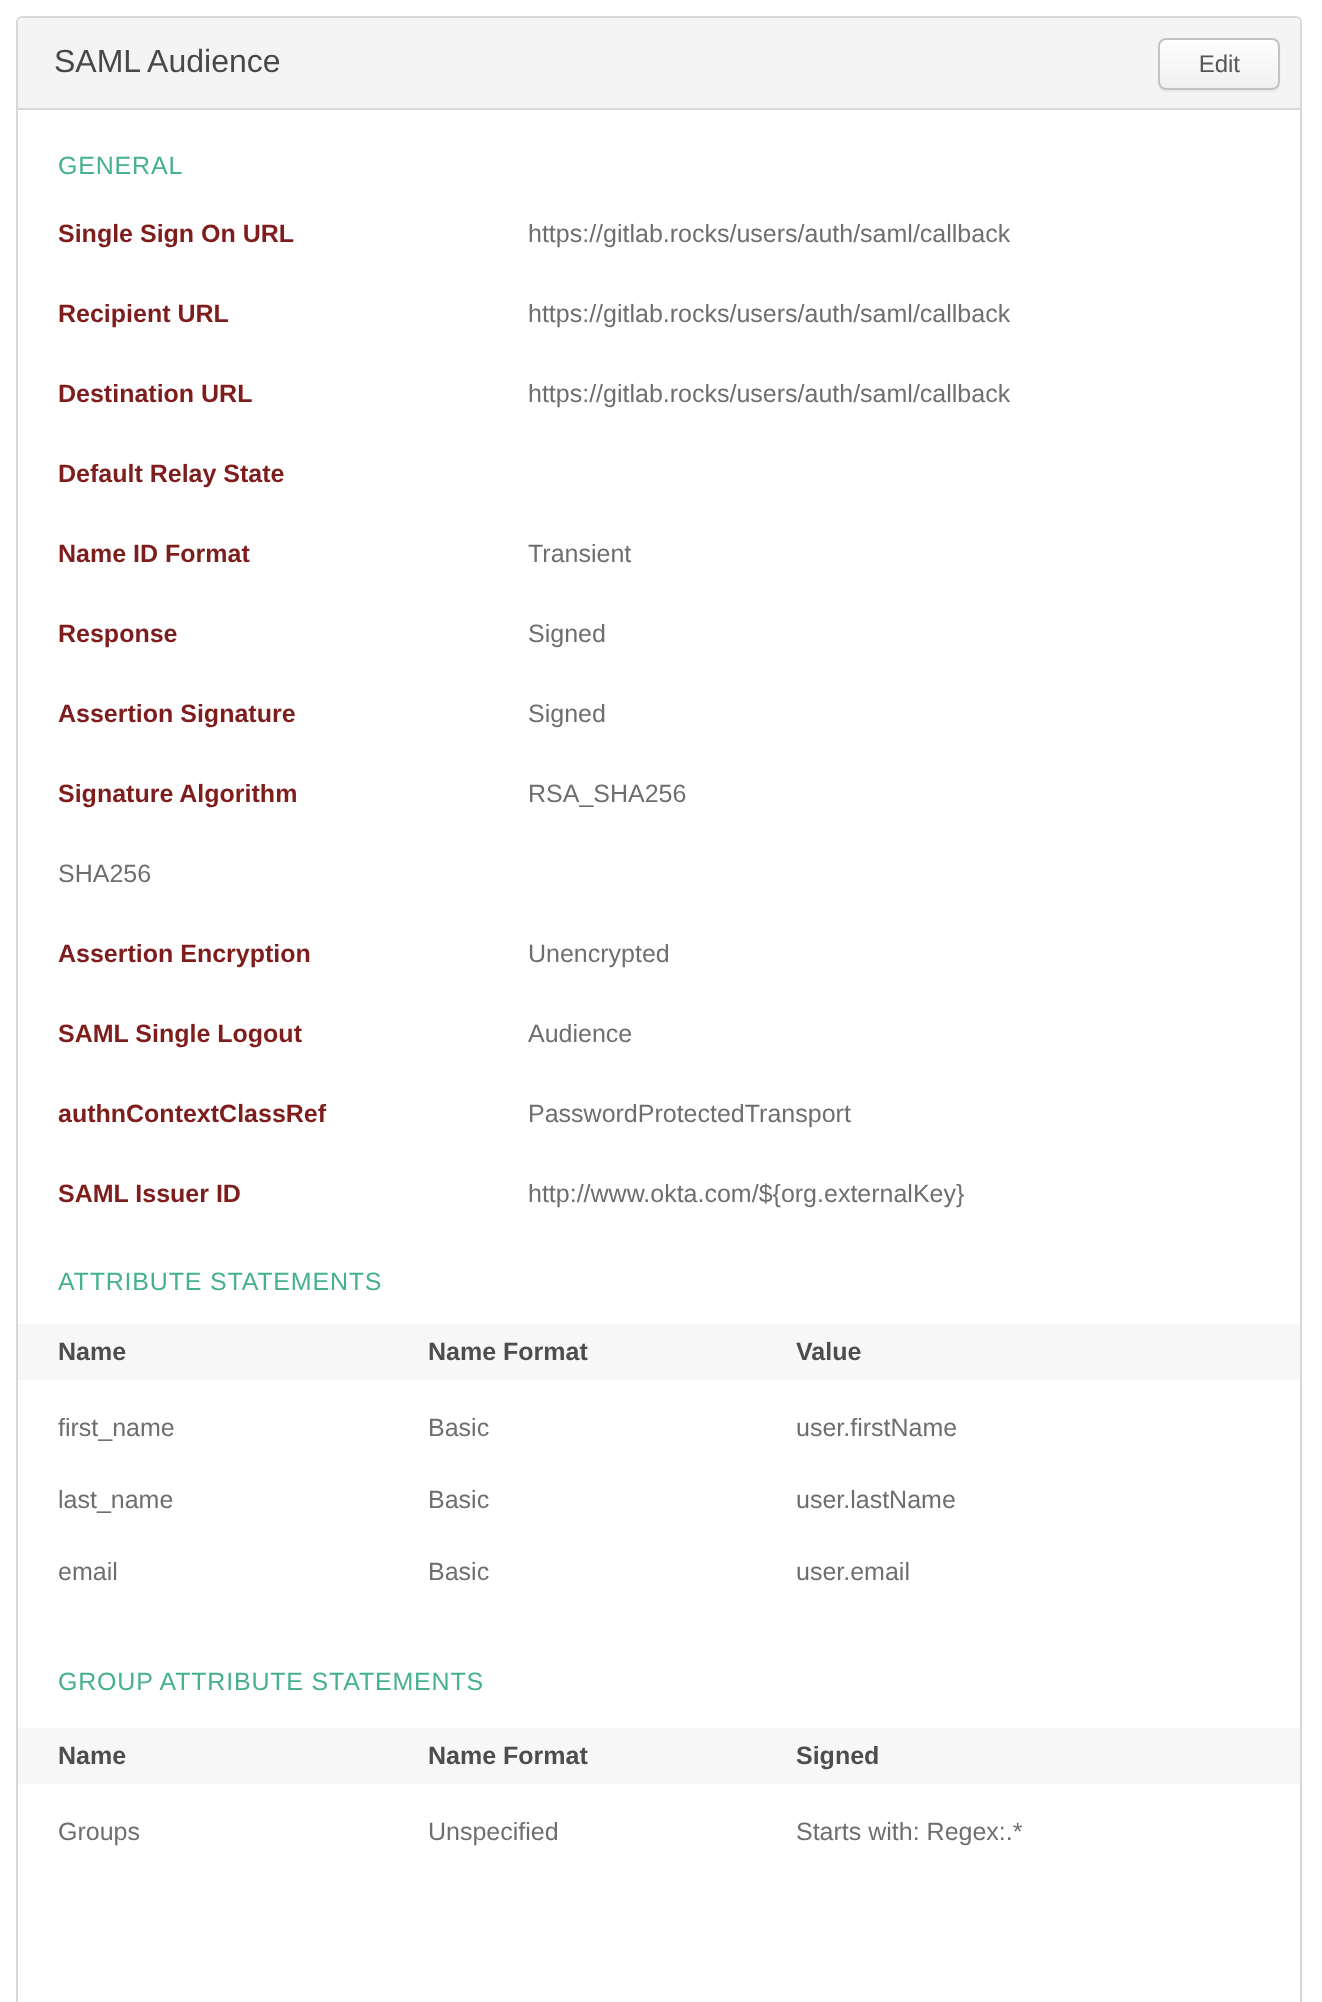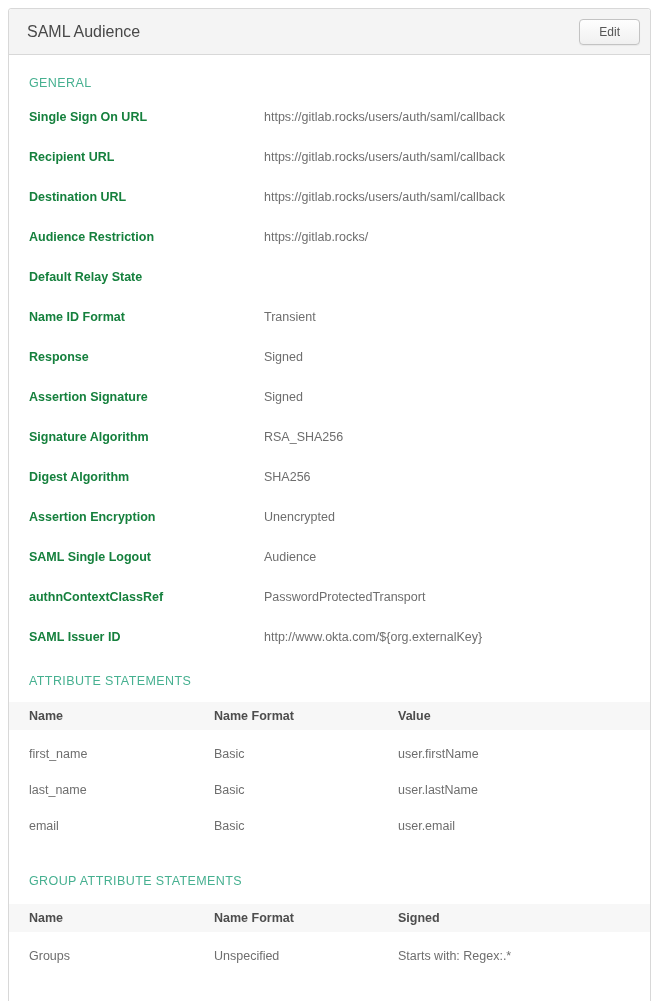--- a/index.html
+++ b/index.html
@@ -59,21 +59,21 @@
   .kv-row {
     display: flex;
     height: 40px;
     align-items: flex-start;
     font-size: 12.5px;
   }
   .kv-label {
     width: 235px;
     flex: 0 0 235px;
     font-weight: 700;
-    color: #15803d;
+    color: #7f1d1d;
     padding-right: 26px;
   }
   .kv-value {
     flex: 1;
     color: #6e6e6e;
     word-break: break-all;
   }
   .t-head {
     margin: 0 -20px;
     padding: 7px 20px;
@@ -114,45 +114,40 @@
     </div>
     <div class="kv-row">
       <div class="kv-label">Recipient URL</div>
       <div class="kv-value">https://gitlab.rocks/users/auth/saml/callback</div>
     </div>
     <div class="kv-row">
       <div class="kv-label">Destination URL</div>
       <div class="kv-value">https://gitlab.rocks/users/auth/saml/callback</div>
     </div>
     <div class="kv-row">
-      <div class="kv-label">Audience Restriction</div>
-      <div class="kv-value">https://gitlab.rocks/</div>
-    </div>
-    <div class="kv-row">
       <div class="kv-label">Default Relay State</div>
       <div class="kv-value"></div>
     </div>
     <div class="kv-row">
       <div class="kv-label">Name ID Format</div>
       <div class="kv-value">Transient</div>
     </div>
     <div class="kv-row">
       <div class="kv-label">Response</div>
       <div class="kv-value">Signed</div>
     </div>
     <div class="kv-row">
       <div class="kv-label">Assertion Signature</div>
       <div class="kv-value">Signed</div>
     </div>
     <div class="kv-row">
       <div class="kv-label">Signature Algorithm</div>
       <div class="kv-value">RSA_SHA256</div>
     </div>
     <div class="kv-row">
-      <div class="kv-label">Digest Algorithm</div>
       <div class="kv-value">SHA256</div>
     </div>
     <div class="kv-row">
       <div class="kv-label">Assertion Encryption</div>
       <div class="kv-value">Unencrypted</div>
     </div>
     <div class="kv-row">
       <div class="kv-label">SAML Single Logout</div>
       <div class="kv-value">Audience</div>
     </div>

